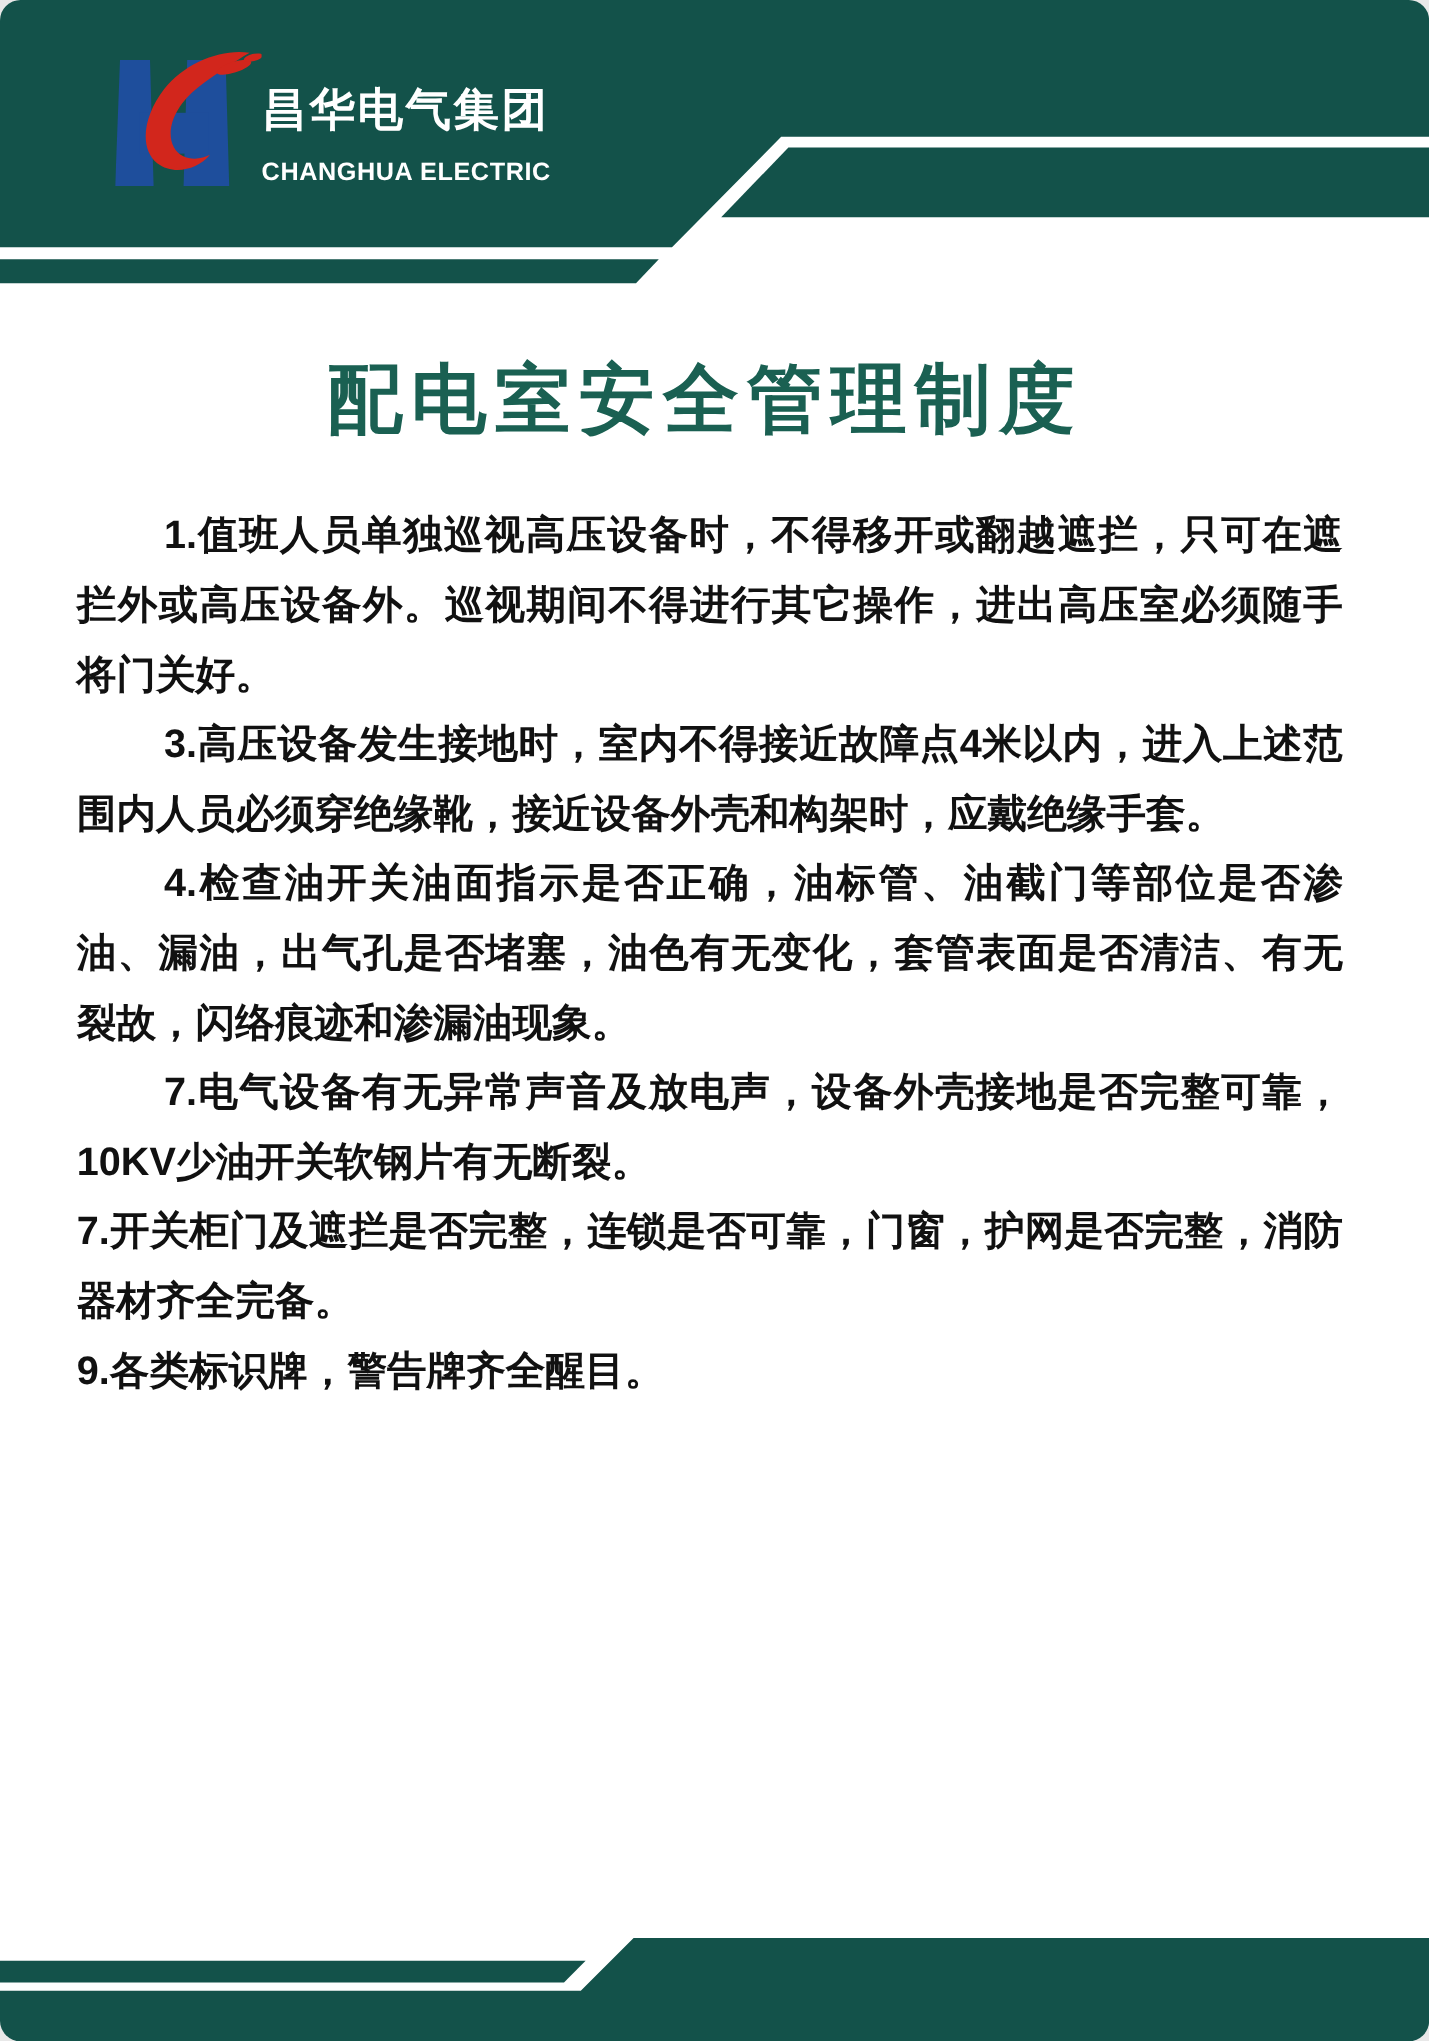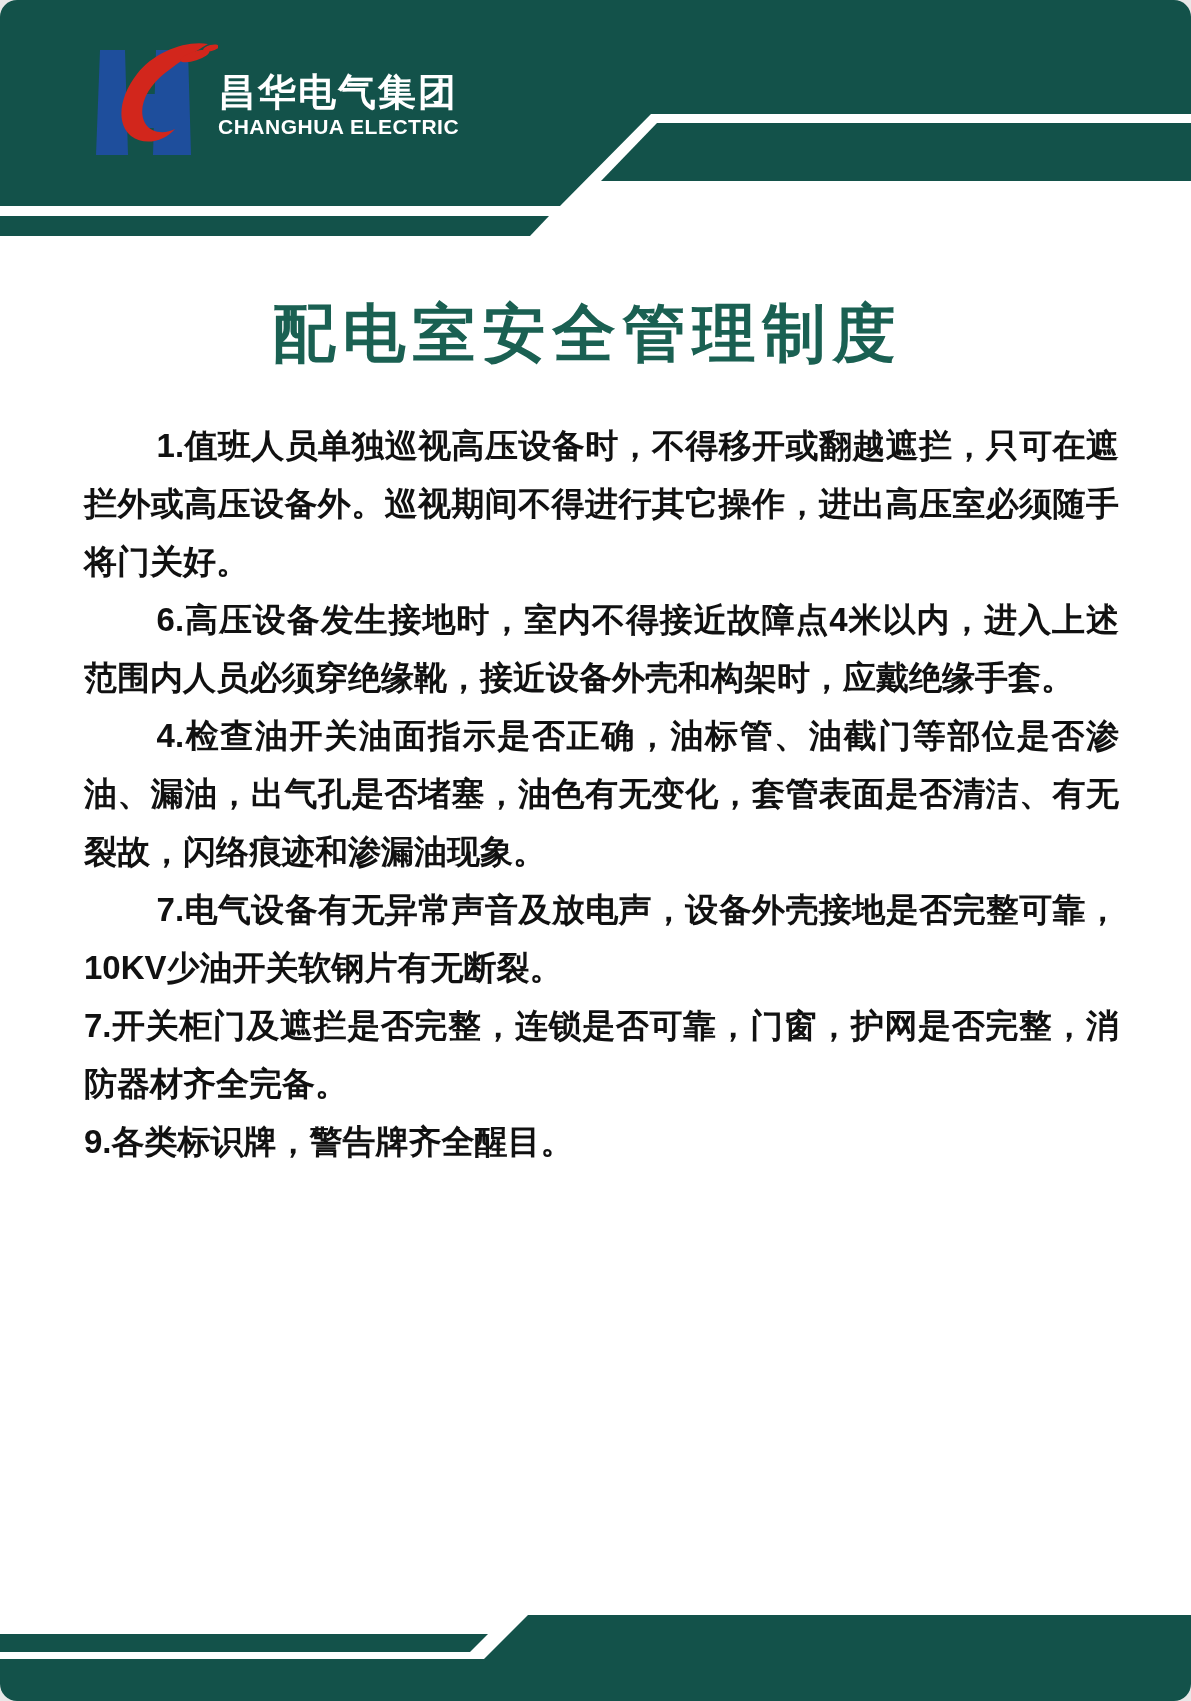--- a/index.html
+++ b/index.html
@@ -19,33 +19,33 @@
   
   .logo{position:absolute;left:96px;top:40px;width:480px;height:130px;}
   .logo-mark{position:absolute;left:0;top:2px;}
   .logo-text{position:absolute;left:122px;top:30px;white-space:nowrap;}
   .logo-cn{
     color:#ffffff;font-size:38px;font-weight:bold;
     letter-spacing:2px;line-height:44px;
   }
   .logo-en{
     color:#ffffff;font-size:21px;font-weight:bold;
-    letter-spacing:0.5px;line-height:24px;margin-top:1px;
+    letter-spacing:0.5px;line-height:24px;margin-top:18px;
   }
   
   .doc-title{
     position:absolute;top:300px;left:0;right:16px;
     margin:0;text-align:center;
     font-size:63px;line-height:66px;font-weight:bold;
     letter-spacing:7px;
     color:#1a6052;
   }
   
   .rules{
-    position:absolute;top:417px;left:84px;right:72px;
+    position:absolute;top:417px;left:64px;right:72px;
     color:#111111;
     font-size:33px;line-height:58px;font-weight:bold;
     text-align:justify;
   }
   .rules p{margin:0;}
   .rules p.ind{text-indent:2.2em;}
 </style>
 </head>
 <body>
 
@@ -77,21 +77,21 @@
     <div class="logo-text">
       <div class="logo-cn">昌华电气集团</div>
       <div class="logo-en">CHANGHUA ELECTRIC</div>
     </div>
   </div>
 
   <h1 class="doc-title">配电室安全管理制度</h1>
 
   <div class="rules">
     <p class="ind">1.值班人员单独巡视高压设备时，不得移开或翻越遮拦，只可在遮拦外或高压设备外。巡视期间不得进行其它操作，进出高压室必须随手将门关好。</p>
-    <p class="ind">6.高压设备发生接地时，室内不得接近故障点4米以内，进入上述范围内人员必须穿绝缘靴，接近设备外壳和构架时，应戴绝缘手套。</p>
+    <p class="ind">3.高压设备发生接地时，室内不得接近故障点4米以内，进入上述范围内人员必须穿绝缘靴，接近设备外壳和构架时，应戴绝缘手套。</p>
     <p class="ind">4.检查油开关油面指示是否正确，油标管、油截门等部位是否渗油、漏油，出气孔是否堵塞，油色有无变化，套管表面是否清洁、有无裂故，闪络痕迹和渗漏油现象。</p>
     <p class="ind">7.电气设备有无异常声音及放电声，设备外壳接地是否完整可靠，10KV少油开关软钢片有无断裂。</p>
     <p>7.开关柜门及遮拦是否完整，连锁是否可靠，门窗，护网是否完整，消防器材齐全完备。</p>
     <p>9.各类标识牌，警告牌齐全醒目。</p>
   </div>
 
   <svg class="band-svg footer" width="1191" height="110" viewBox="0 0 1191 110">
     <polygon points="0,110 0,68 484,68 528,24 1191,24 1191,110" fill="#13524a"></polygon>
     <polygon points="0,43 488,43 470,61 0,61" fill="#13524a"></polygon>
   </svg>

